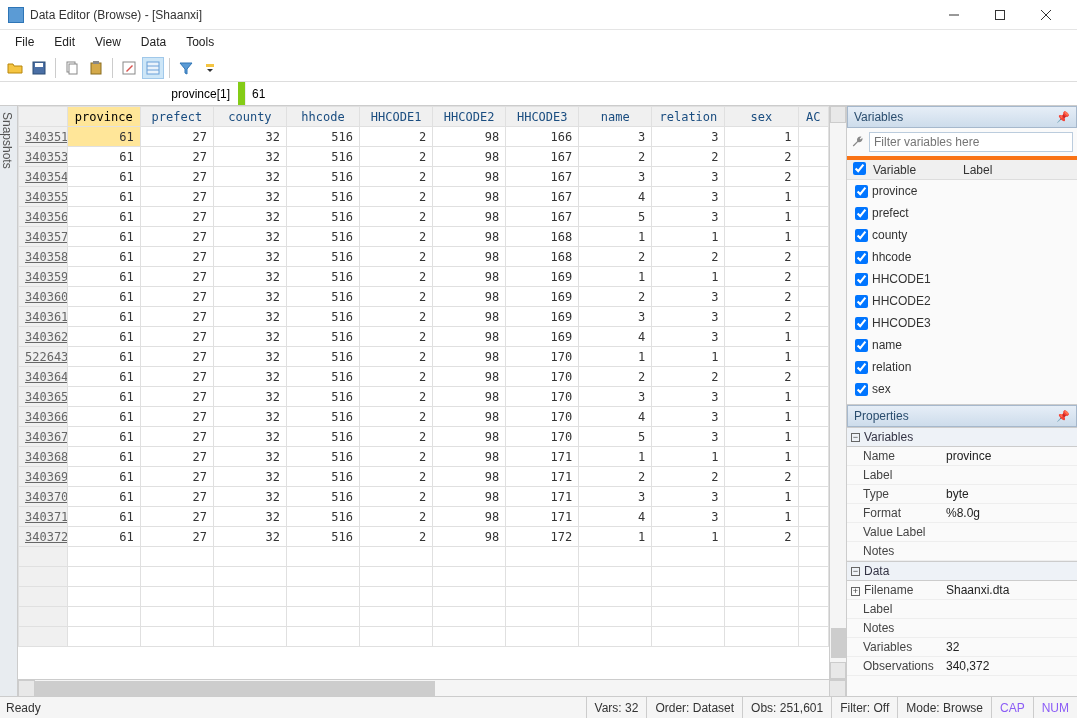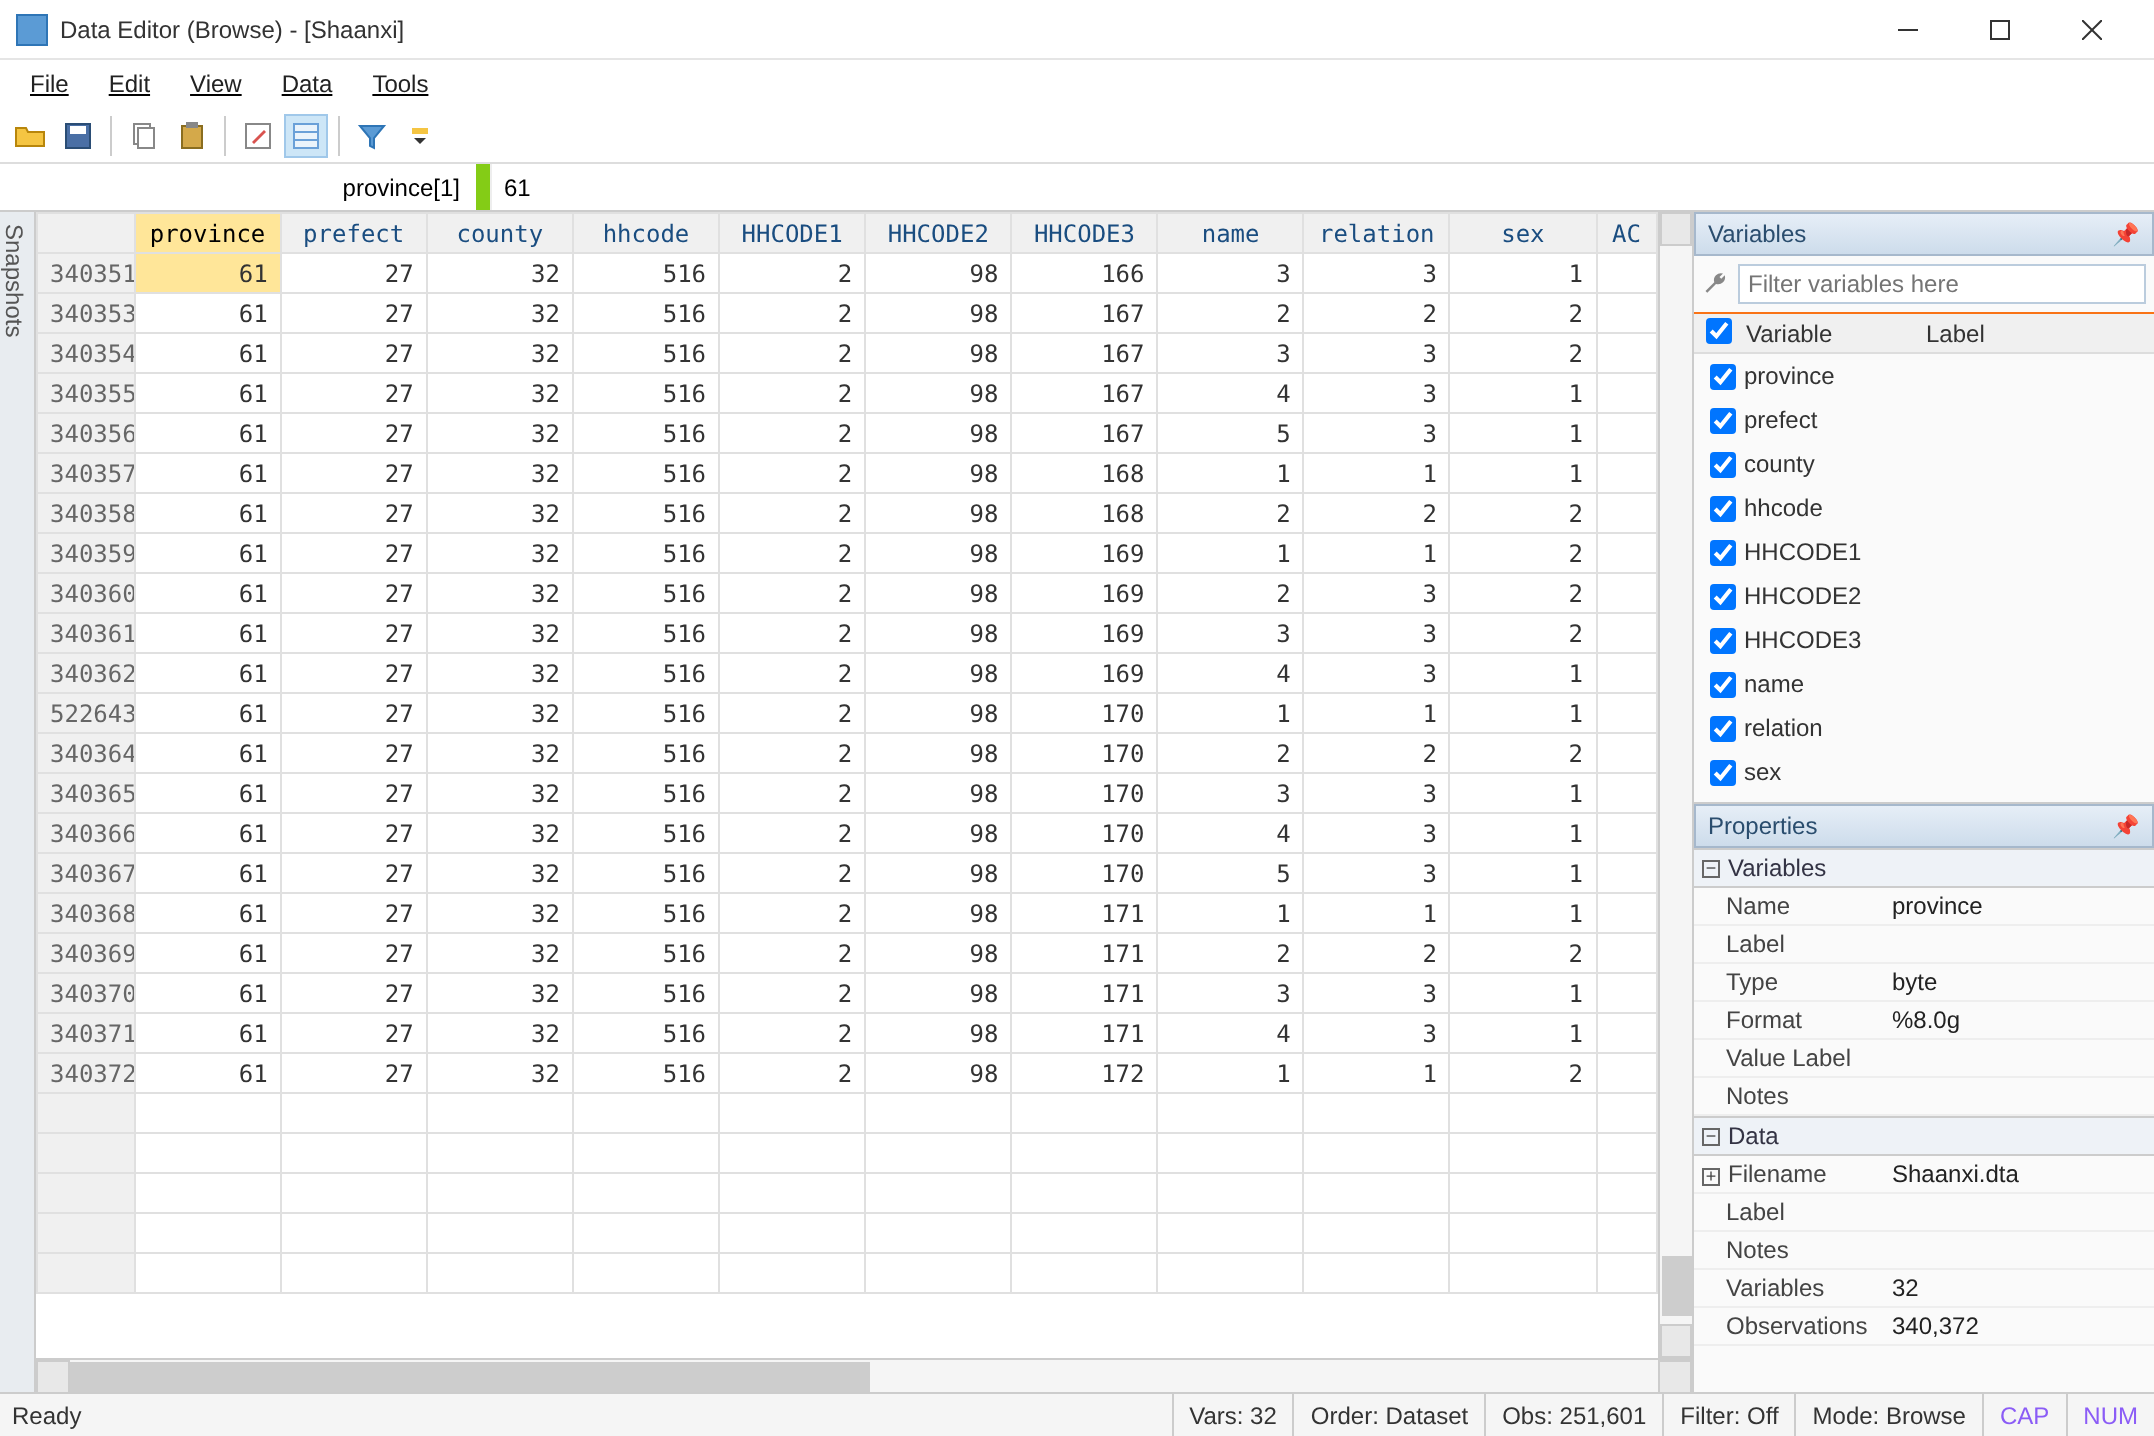--- a/index.html
+++ b/index.html
@@ -3,51 +3,51 @@
 <meta charset="utf-8">
 <style>
 * { margin: 0; padding: 0; box-sizing: border-box; font-family: "Segoe UI", Tahoma, sans-serif; font-size: 12px; }
 body { background: #fff; width: 1077px; height: 718px; overflow: hidden; display: flex; flex-direction: column; }
 .titlebar { height: 30px; display: flex; align-items: center; padding: 0 8px; background: #fff; border-bottom: 1px solid #e5e5e5; }
 .titlebar-icon { width: 16px; height: 16px; background: #5b9bd5; border: 1px solid #2e75b6; margin-right: 6px; display: inline-block; }
 .titlebar-title { flex: 1; color: #333; font-size: 12px; }
 .win-controls { display: flex; gap: 0; }
 .win-btn { width: 46px; height: 30px; display: flex; align-items: center; justify-content: center; cursor: default; }
 .win-btn svg { width: 10px; height: 10px; }
-.menubar { height: 24px; display: flex; align-items: center; padding: 0 6px; gap: 2px; background: #fff; text-decoration: underline; }
+.menubar { height: 24px; display: flex; align-items: center; padding: 0 6px; gap: 2px; background: #fff; }
 .menu-item { padding: 3px 9px; cursor: default; color: #222; }
 .toolbar { height: 28px; display: flex; align-items: center; padding: 0 4px; gap: 2px; background: #fff; border-bottom: 1px solid #ddd; }
 .tbtn { width: 22px; height: 22px; display: flex; align-items: center; justify-content: center; border: 1px solid transparent; cursor: default; }
 .tbtn.selected { border-color: #a0c8ea; background: #cde6f7; }
 .tsep { width: 1px; height: 20px; background: #ccc; margin: 0 3px; }
 .cellbar { height: 24px; display: flex; align-items: stretch; background: #fff; border-bottom: 1px solid #ccc; }
 .cellname { width: 245px; border-right: 7px solid #84cc16; display: flex; align-items: center; justify-content: flex-end; padding: 0 8px; background: #fff; }
 .cellval { flex: 1; display: flex; align-items: center; padding: 0 6px; background: #fff; border-left: 1px solid #eee; }
 .main { flex: 1; display: flex; overflow: hidden; }
 .snapshots { width: 18px; background: #e8ecf0; border-right: 1px solid #ccc; writing-mode: vertical-lr; text-orientation: mixed; padding-top: 6px; font-size: 11px; color: #555; text-align: left; }
 .grid-wrap { flex: 1; display: flex; flex-direction: column; overflow: hidden; border-right: 1px solid #ccc; }
 .grid { flex: 1; overflow: hidden; position: relative; }
 table { border-collapse: collapse; width: 100%; table-layout: fixed; }
 th, td { border: 1px solid #e0e0e0; height: 20px; padding: 0 6px; text-align: right; font-family: Consolas, monospace; font-size: 12px; color: #333; white-space: nowrap; overflow: hidden; }
 th { background: #f0f0f0; text-align: center; font-weight: normal; color: #1a4d80; position: sticky; top: 0; }
-th.rowhead, td.rowhead { background: #f0f0f0; text-align: right; color: #666; width: 48px; }
+th.rowhead, td.rowhead { background: #f0f0f0; text-align: right; color: #666; width: 48px; text-decoration: underline; }
 th.current-col { background: #ffe699; color: #000; }
 td.current-cell { background: #ffe699; }
 .hscroll { height: 17px; background: #f0f0f0; border-top: 1px solid #ccc; display: flex; align-items: center; }
 .hscroll .arrow { width: 17px; height: 17px; background: #e8e8e8; border: 1px solid #ccc; display: flex; align-items: center; justify-content: center; }
 .hscroll .track { flex: 1; height: 17px; background: #f5f5f5; position: relative; }
 .hscroll .thumb { position: absolute; left: 0; width: 400px; height: 15px; top: 1px; background: #cdcdcd; }
 .vscroll { width: 17px; background: #f0f0f0; border-left: 1px solid #ccc; display: flex; flex-direction: column; }
 .vscroll .arrow { height: 17px; background: #e8e8e8; border: 1px solid #ccc; }
 .vscroll .track { flex: 1; background: #f5f5f5; position: relative; }
 .vscroll .thumb { position: absolute; bottom: 4px; left: 1px; width: 15px; height: 30px; background: #cdcdcd; }
 .right-panels { width: 230px; display: flex; flex-direction: column; background: #fafafa; }
 .panel-header { background: linear-gradient(#e6eef7,#cddceb); height: 22px; display: flex; align-items: center; padding: 0 6px; border: 1px solid #a6b8cc; color: #2a4d6e; font-weight: 400; }
 .panel-header .pin { margin-left: auto; font-size: 11px; }
-.var-filter { padding: 4px; border-bottom: 1px solid #f97316; display: flex; align-items: center; gap: 4px; }
+.var-filter { padding: 4px; border-bottom: 4px solid #f97316; display: flex; align-items: center; gap: 4px; }
 .var-filter input { flex: 1; border: 1px solid #bcd; padding: 2px 4px; font-size: 12px; }
 .var-list { flex: 1; overflow-y: auto; border-bottom: 1px solid #ccc; }
 .var-list-header { display: flex; background: #f0f0f0; border-bottom: 1px solid #ddd; height: 20px; align-items: center; }
 .var-list-header .vcol { padding: 0 6px; font-size: 12px; color: #333; }
 .var-list-header .vcol.chk { width: 20px; text-align: center; }
 .var-list-header .vcol.name { width: 90px; }
 .var-row { display: flex; align-items: center; height: 22px; padding: 0 4px; }
 .var-row input { margin: 0 4px 0 4px; }
 .var-row span { font-size: 12px; color: #333; }
 .props-grid { font-size: 12px; }

